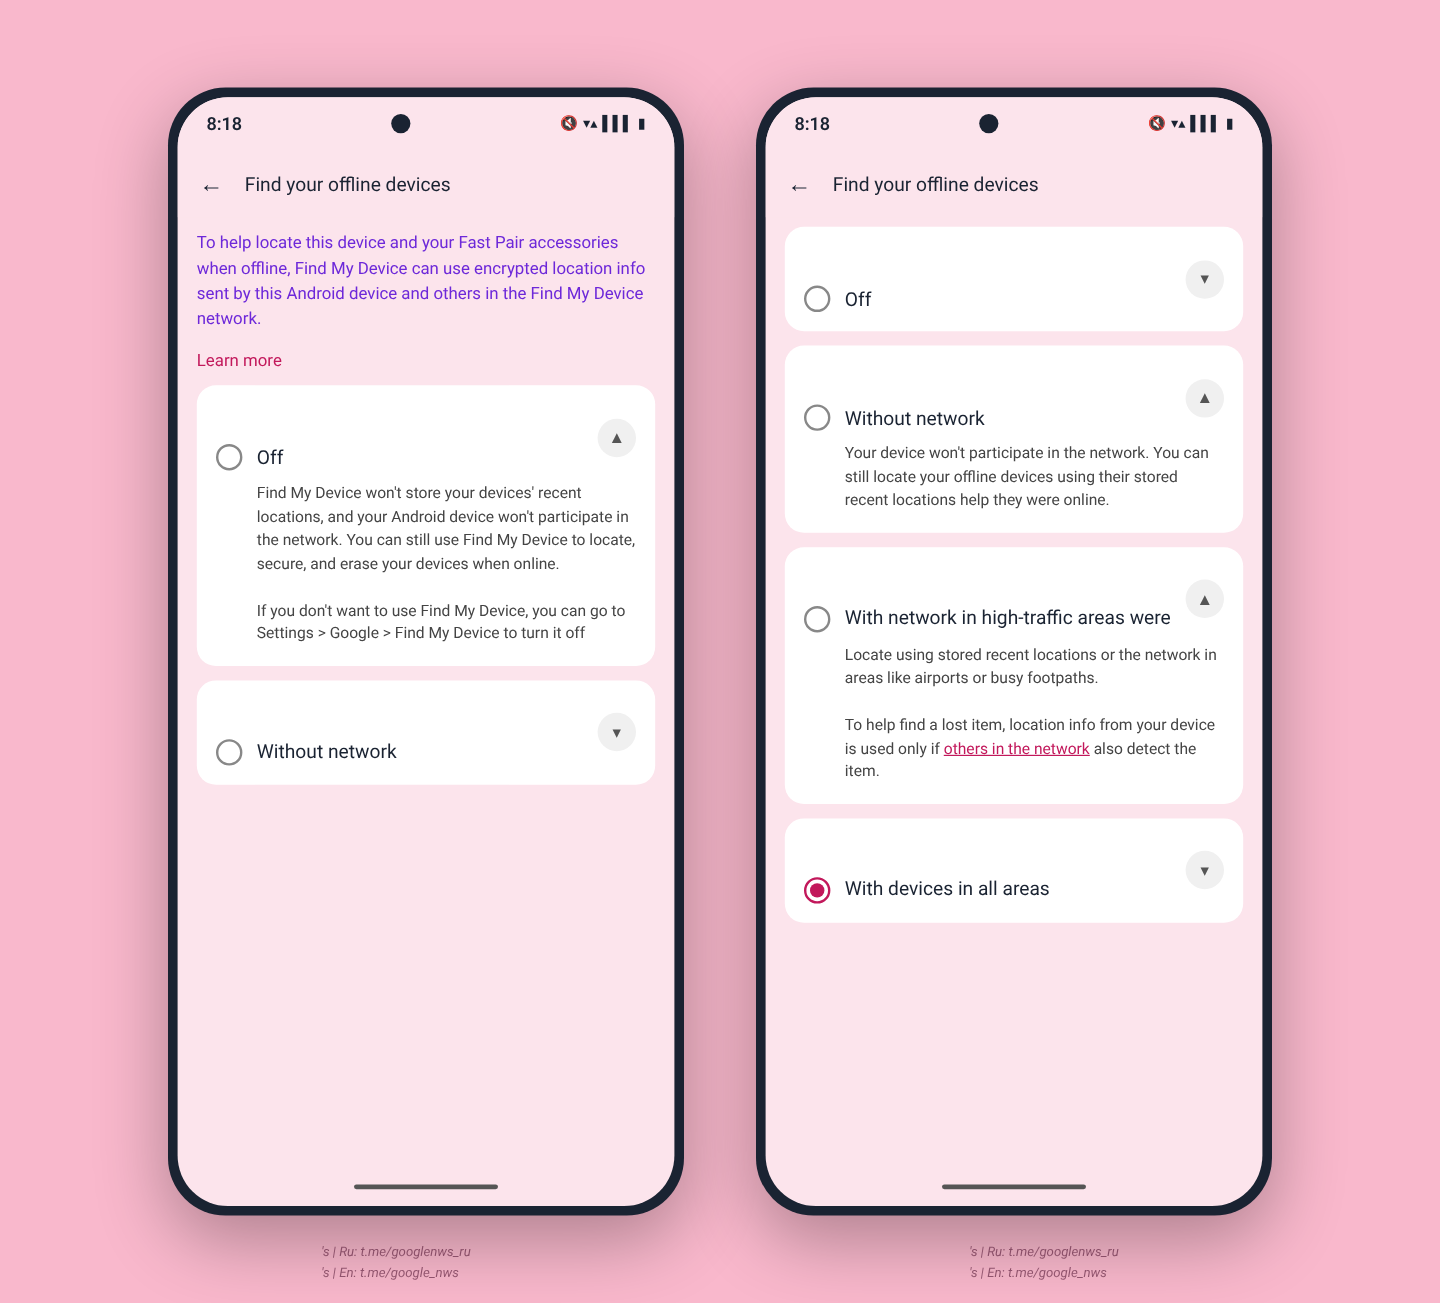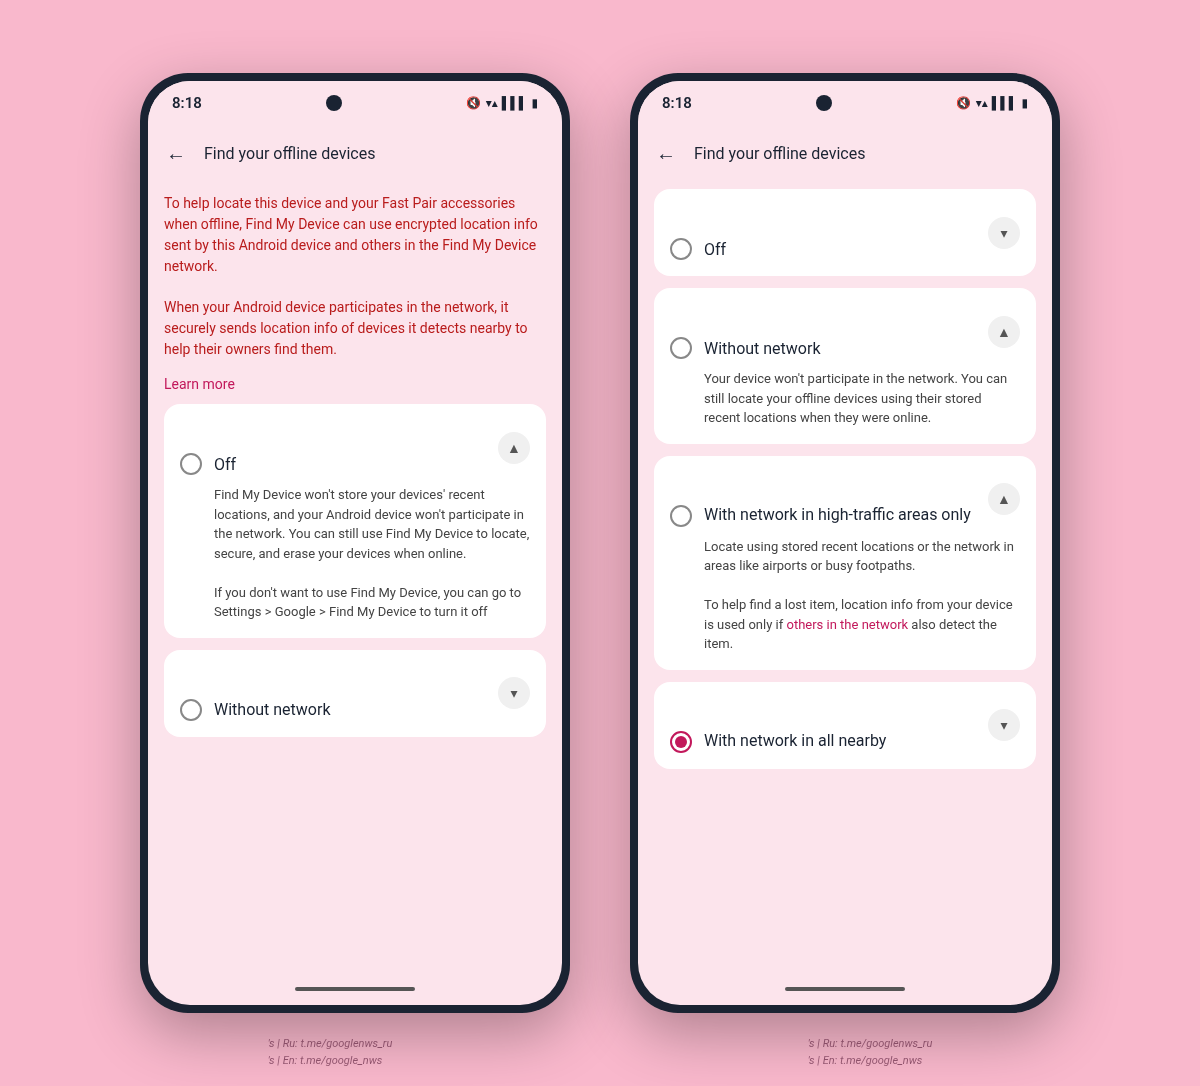--- a/index.html
+++ b/index.html
@@ -101,21 +101,21 @@
       flex: 1;
       overflow-y: auto;
       padding: 8px 16px 16px;
       display: flex;
       flex-direction: column;
       gap: 12px;
     }
 
     .description-text {
       font-size: 14px;
-      color: #b91c1c;
+      color: #6d28d9;
       line-height: 1.5;
       padding: 4px 0;
     }
 
     .learn-more-link {
       color: #c2185b;
       font-size: 14px;
       cursor: pointer;
     }
 
@@ -196,20 +196,21 @@
       margin-top: 10px;
       padding-left: 34px;
     }
 
     .option-detail strong {
       font-weight: 400;
     }
 
     .option-detail .pink-link {
       color: #c2185b;
+      text-decoration: underline;
     }
 
     .home-bar {
       height: 32px;
       display: flex;
       align-items: center;
       justify-content: center;
       flex-shrink: 0;
     }
 
@@ -254,21 +255,20 @@
       </div>
     </div>
 
     <div class="top-bar">
       <div class="back-arrow">←</div>
       <span class="page-title">Find your offline devices</span>
     </div>
 
     <div class="content-area">
       <p class="description-text">To help locate this device and your Fast Pair accessories when offline, Find My Device can use encrypted location info sent by this Android device and others in the Find My Device network.</p>
-      <p class="description-text">When your Android device participates in the network, it securely sends location info of devices it detects nearby to help their owners find them.</p>
       <a class="learn-more-link">Learn more</a>
 
       <div class="option-card">
         <div class="option-header">
           <div class="option-left">
             <div class="radio-btn"></div>
             <span class="option-label">Off</span>
           </div>
           <div class="chevron-btn">▲</div>
         </div>
@@ -328,43 +328,43 @@
 
       <div class="option-card">
         <div class="option-header">
           <div class="option-left">
             <div class="radio-btn"></div>
             <span class="option-label">Without network</span>
           </div>
           <div class="chevron-btn">▲</div>
         </div>
         <div class="option-detail">
-          Your device won't participate in the network. You can still locate your offline devices using their stored recent locations when they were online.
-        </div>
-      </div>
-
-      <div class="option-card">
-        <div class="option-header">
-          <div class="option-left">
-            <div class="radio-btn"></div>
-            <span class="option-label multi-line">With network in high-traffic areas only</span>
+          Your device won't participate in the network. You can still locate your offline devices using their stored recent locations help they were online.
+        </div>
+      </div>
+
+      <div class="option-card">
+        <div class="option-header">
+          <div class="option-left">
+            <div class="radio-btn"></div>
+            <span class="option-label multi-line">With network in high-traffic areas were</span>
           </div>
           <div class="chevron-btn">▲</div>
         </div>
         <div class="option-detail">
           Locate using stored recent locations or the network in areas like airports or busy footpaths.<br><br>
           To help find a lost item, location info from your device is used only if <span class="pink-link">others in the network</span> also detect the item.
         </div>
       </div>
 
       <div class="option-card">
         <div class="option-header">
           <div class="option-left">
             <div class="radio-btn selected"></div>
-            <span class="option-label multi-line">With network in all nearby</span>
+            <span class="option-label multi-line">With devices in all areas</span>
           </div>
           <div class="chevron-btn">▾</div>
         </div>
       </div>
 
     </div>
 
     <div class="home-bar">
       <div class="home-indicator"></div>
     </div>

